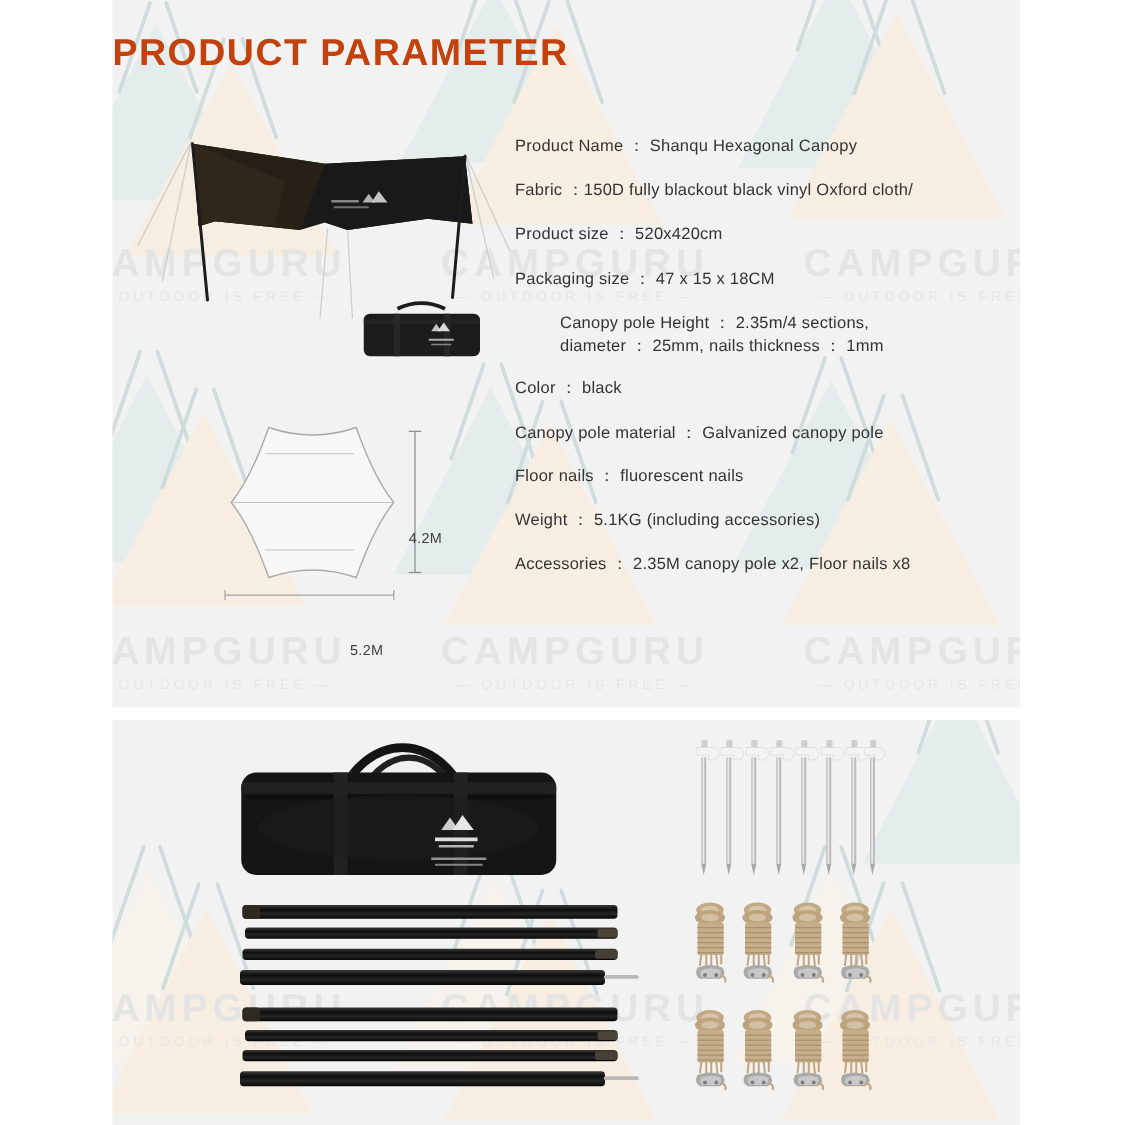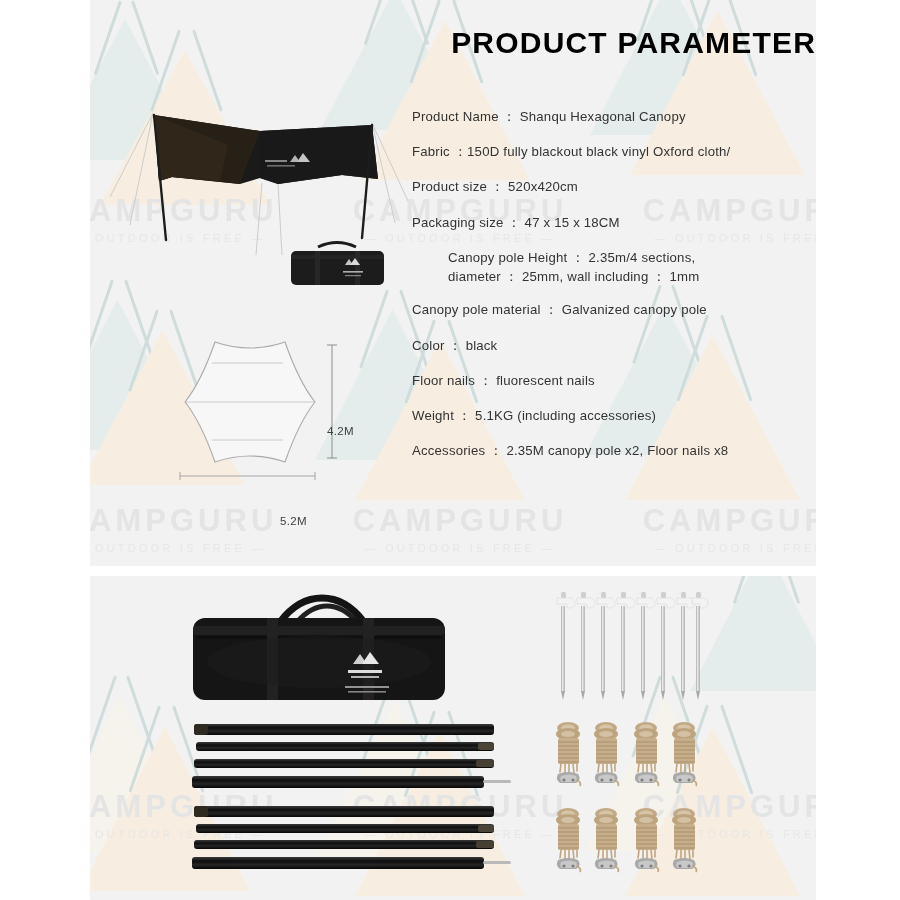--- a/index.html
+++ b/index.html
@@ -36,22 +36,22 @@
   
   .wm{
     position:absolute;text-align:center;pointer-events:none;
     color:#e3e3e3;user-select:none;white-space:nowrap;
   }
   .wm .big{font-size:31px;font-weight:700;letter-spacing:4px;line-height:1;color:#e4e4e4;}
   .wm .small{font-size:11px;font-weight:500;letter-spacing:3.2px;margin-top:6px;color:#e6e6e6;}
 
   
   #page-title{
-    position:absolute;top:26px;left:0;width:726px;text-align:right;
-    font-size:30px;font-weight:700;letter-spacing:1.2px;color:#000000;
+    position:absolute;top:26px;left:0;width:726px;text-align:left;
+    font-size:30px;font-weight:700;letter-spacing:1.2px;color:#c2410c;
   }
 
   
   #spec-list{position:absolute;left:322px;top:108px;width:390px;}
   .spec-row{
     font-size:13.2px;color:#333333;line-height:1.42;margin-bottom:16.5px;
     letter-spacing:.2px;
   }
   .spec-row.two-line{margin-bottom:15px;margin-left:36px;}
 
@@ -250,24 +250,24 @@
     <div class="dim-label" id="dim-height">4.2M</div>
     <div class="dim-label" id="dim-width">5.2M</div>
 
     <div id="spec-list">
       <div class="spec-row">Product Name ： Shanqu Hexagonal Canopy</div>
       <div class="spec-row">Fabric ：150D fully blackout black vinyl Oxford cloth/</div>
       <div class="spec-row">Product size ： 520x420cm</div>
       <div class="spec-row">Packaging size ： 47 x 15 x 18CM</div>
       <div class="spec-row two-line">
         <div>Canopy pole Height ： 2.35m/4 sections,</div>
-        <div>diameter ： 25mm, wall including ： 1mm</div>
+        <div>diameter ： 25mm, nails thickness ： 1mm</div>
       </div>
+      <div class="spec-row">Color ： black</div>
       <div class="spec-row">Canopy pole material ： Galvanized canopy pole</div>
-      <div class="spec-row">Color ： black</div>
       <div class="spec-row">Floor nails ： fluorescent nails</div>
       <div class="spec-row">Weight ： 5.1KG (including accessories)</div>
       <div class="spec-row">Accessories ： 2.35M canopy pole x2, Floor nails x8</div>
     </div>
   </div>
 
   <div class="panel" id="panel-bottom">
 
     <div class="bg-layer">
       <div class="teepee faint" style="left:-50px;top:110px;width:160px;height:165px;">

